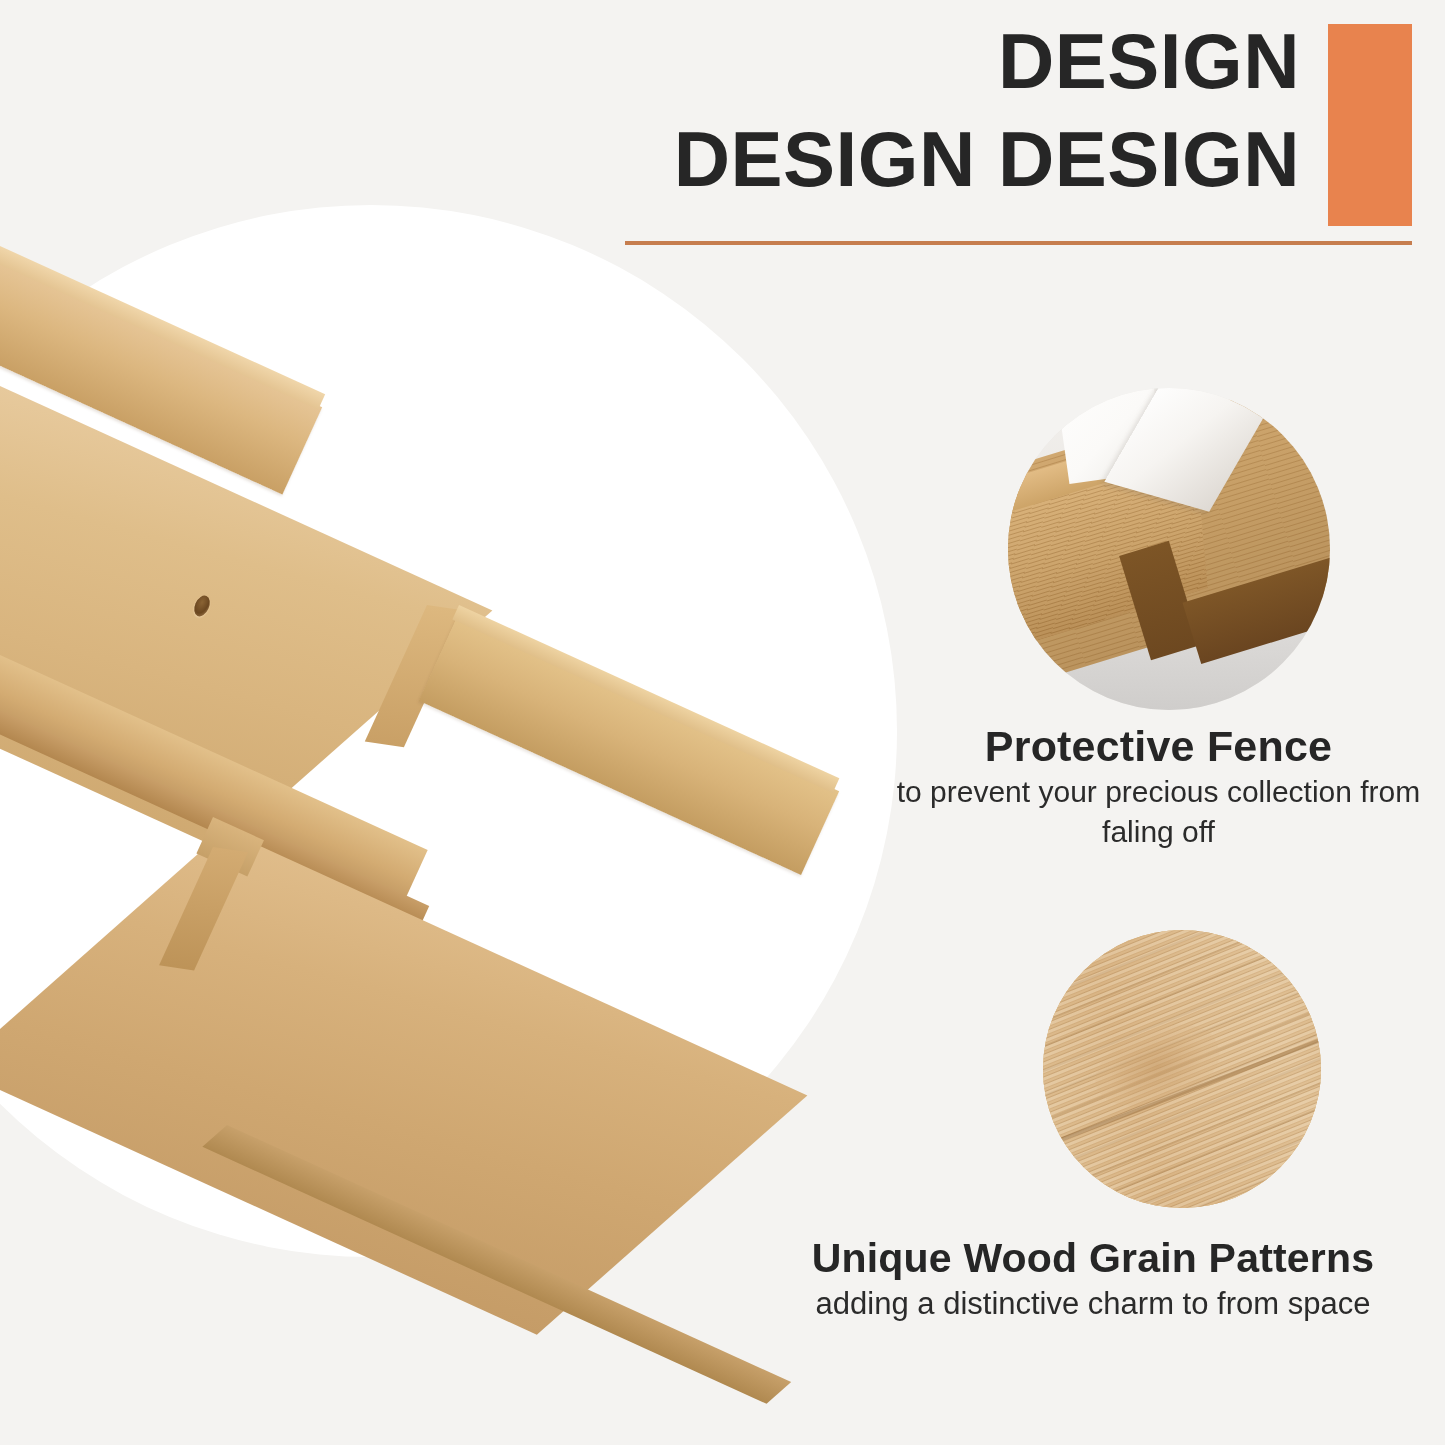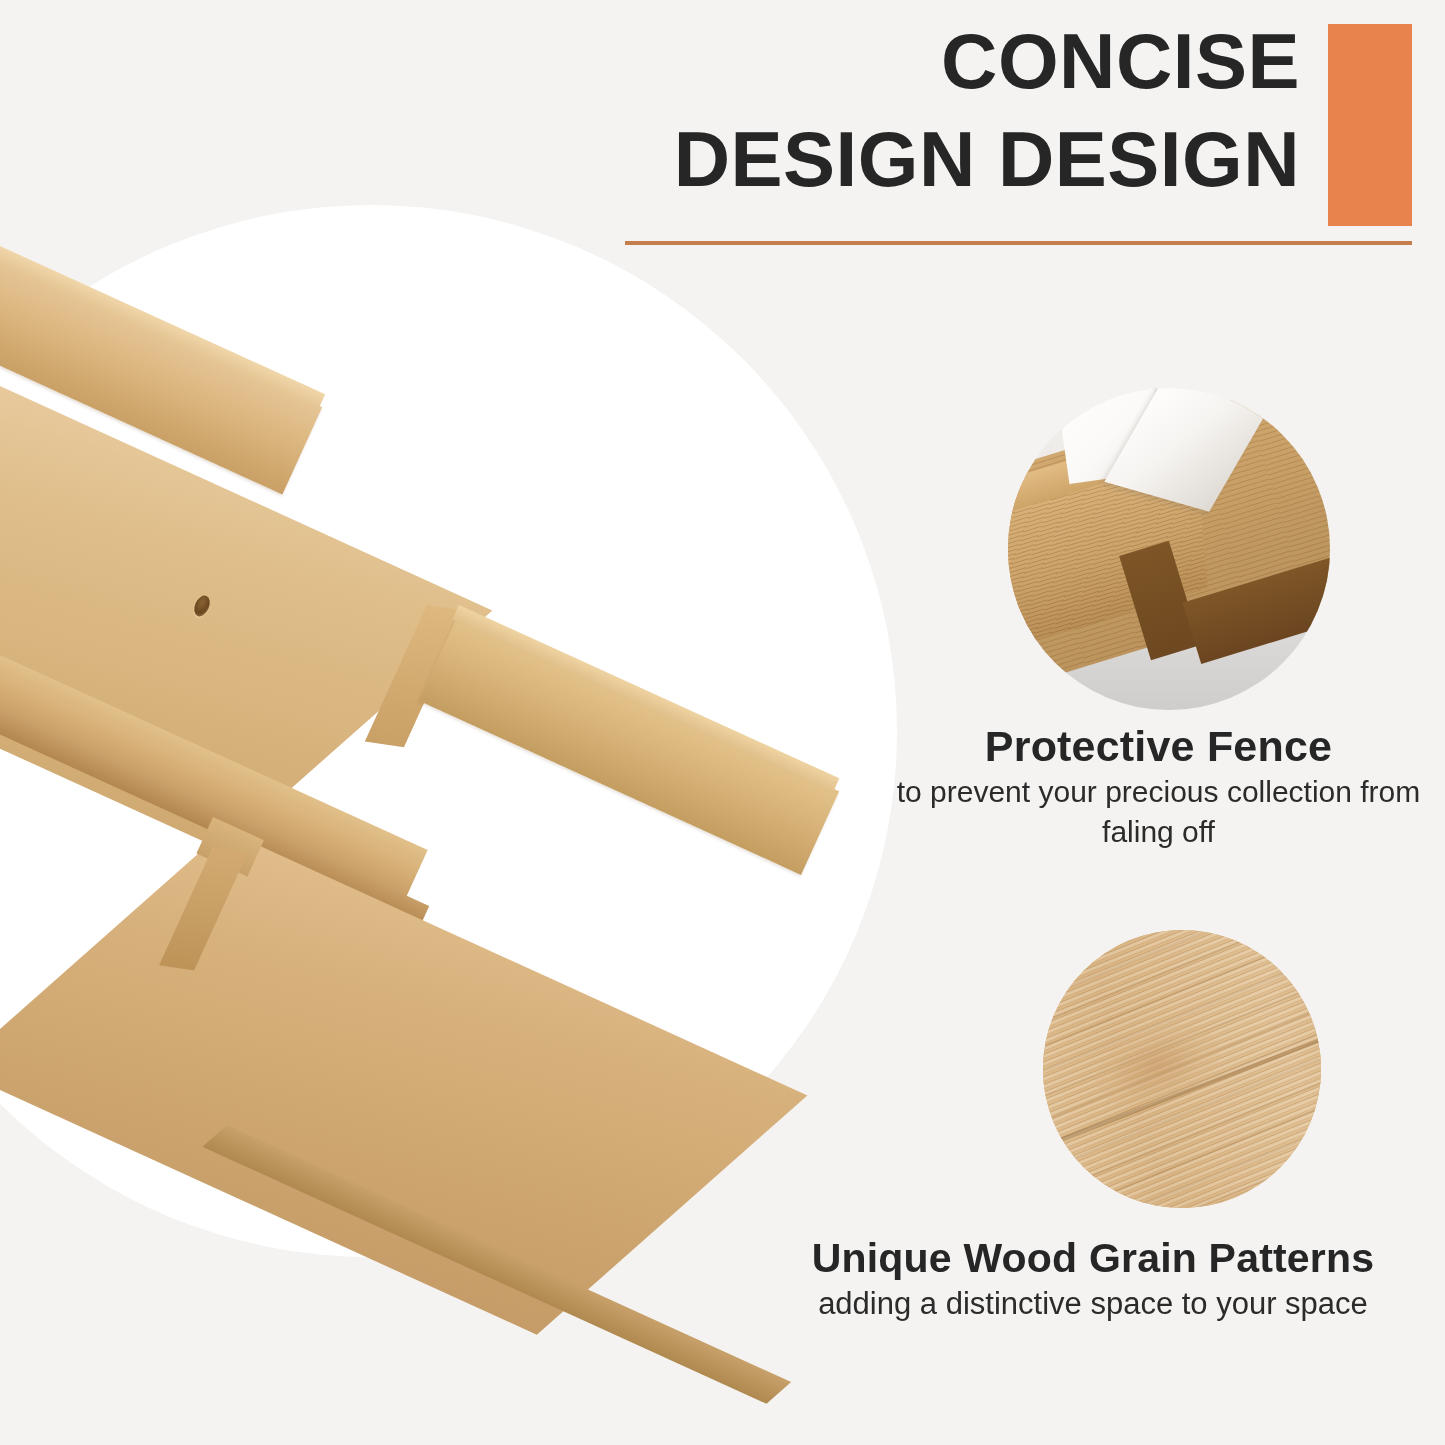--- a/index.html
+++ b/index.html
@@ -504,21 +504,21 @@
     <div class="wood b-frontedge"></div>
     <div class="wood b-notch"></div>
     <div class="wood b-leftcap"></div>
     <div class="b-screw"></div>
   </div>
 
   <div class="stage-mask"></div>
 
   <div class="header">
     <div class="headline-block">
-      <div class="headline-line">CONCISE</div>
+      <div class="headline-line">DESIGN</div>
       <div class="headline-line">DESIGN DESIGN</div>
     </div>
     <div class="accent-bar"></div>
     <div class="header-rule"></div>
   </div>
 
   <div class="detail-1">
     <div class="d1-wall"></div>
     <div class="d1-floor"></div>
     <div class="d1-deck"></div>
@@ -536,16 +536,16 @@
   </div>
 
   <div class="detail-2">
     <div class="d2-inner"></div>
     <div class="d2-knot"></div>
     <div class="d2-split"></div>
   </div>
 
   <div class="feature feature-2">
     <div class="feature-title">Unique Wood Grain Patterns</div>
-    <div class="feature-sub">adding a distinctive space to your space</div>
+    <div class="feature-sub">adding a distinctive charm to from space</div>
   </div>
 
 </div>
 
 </body></html>

